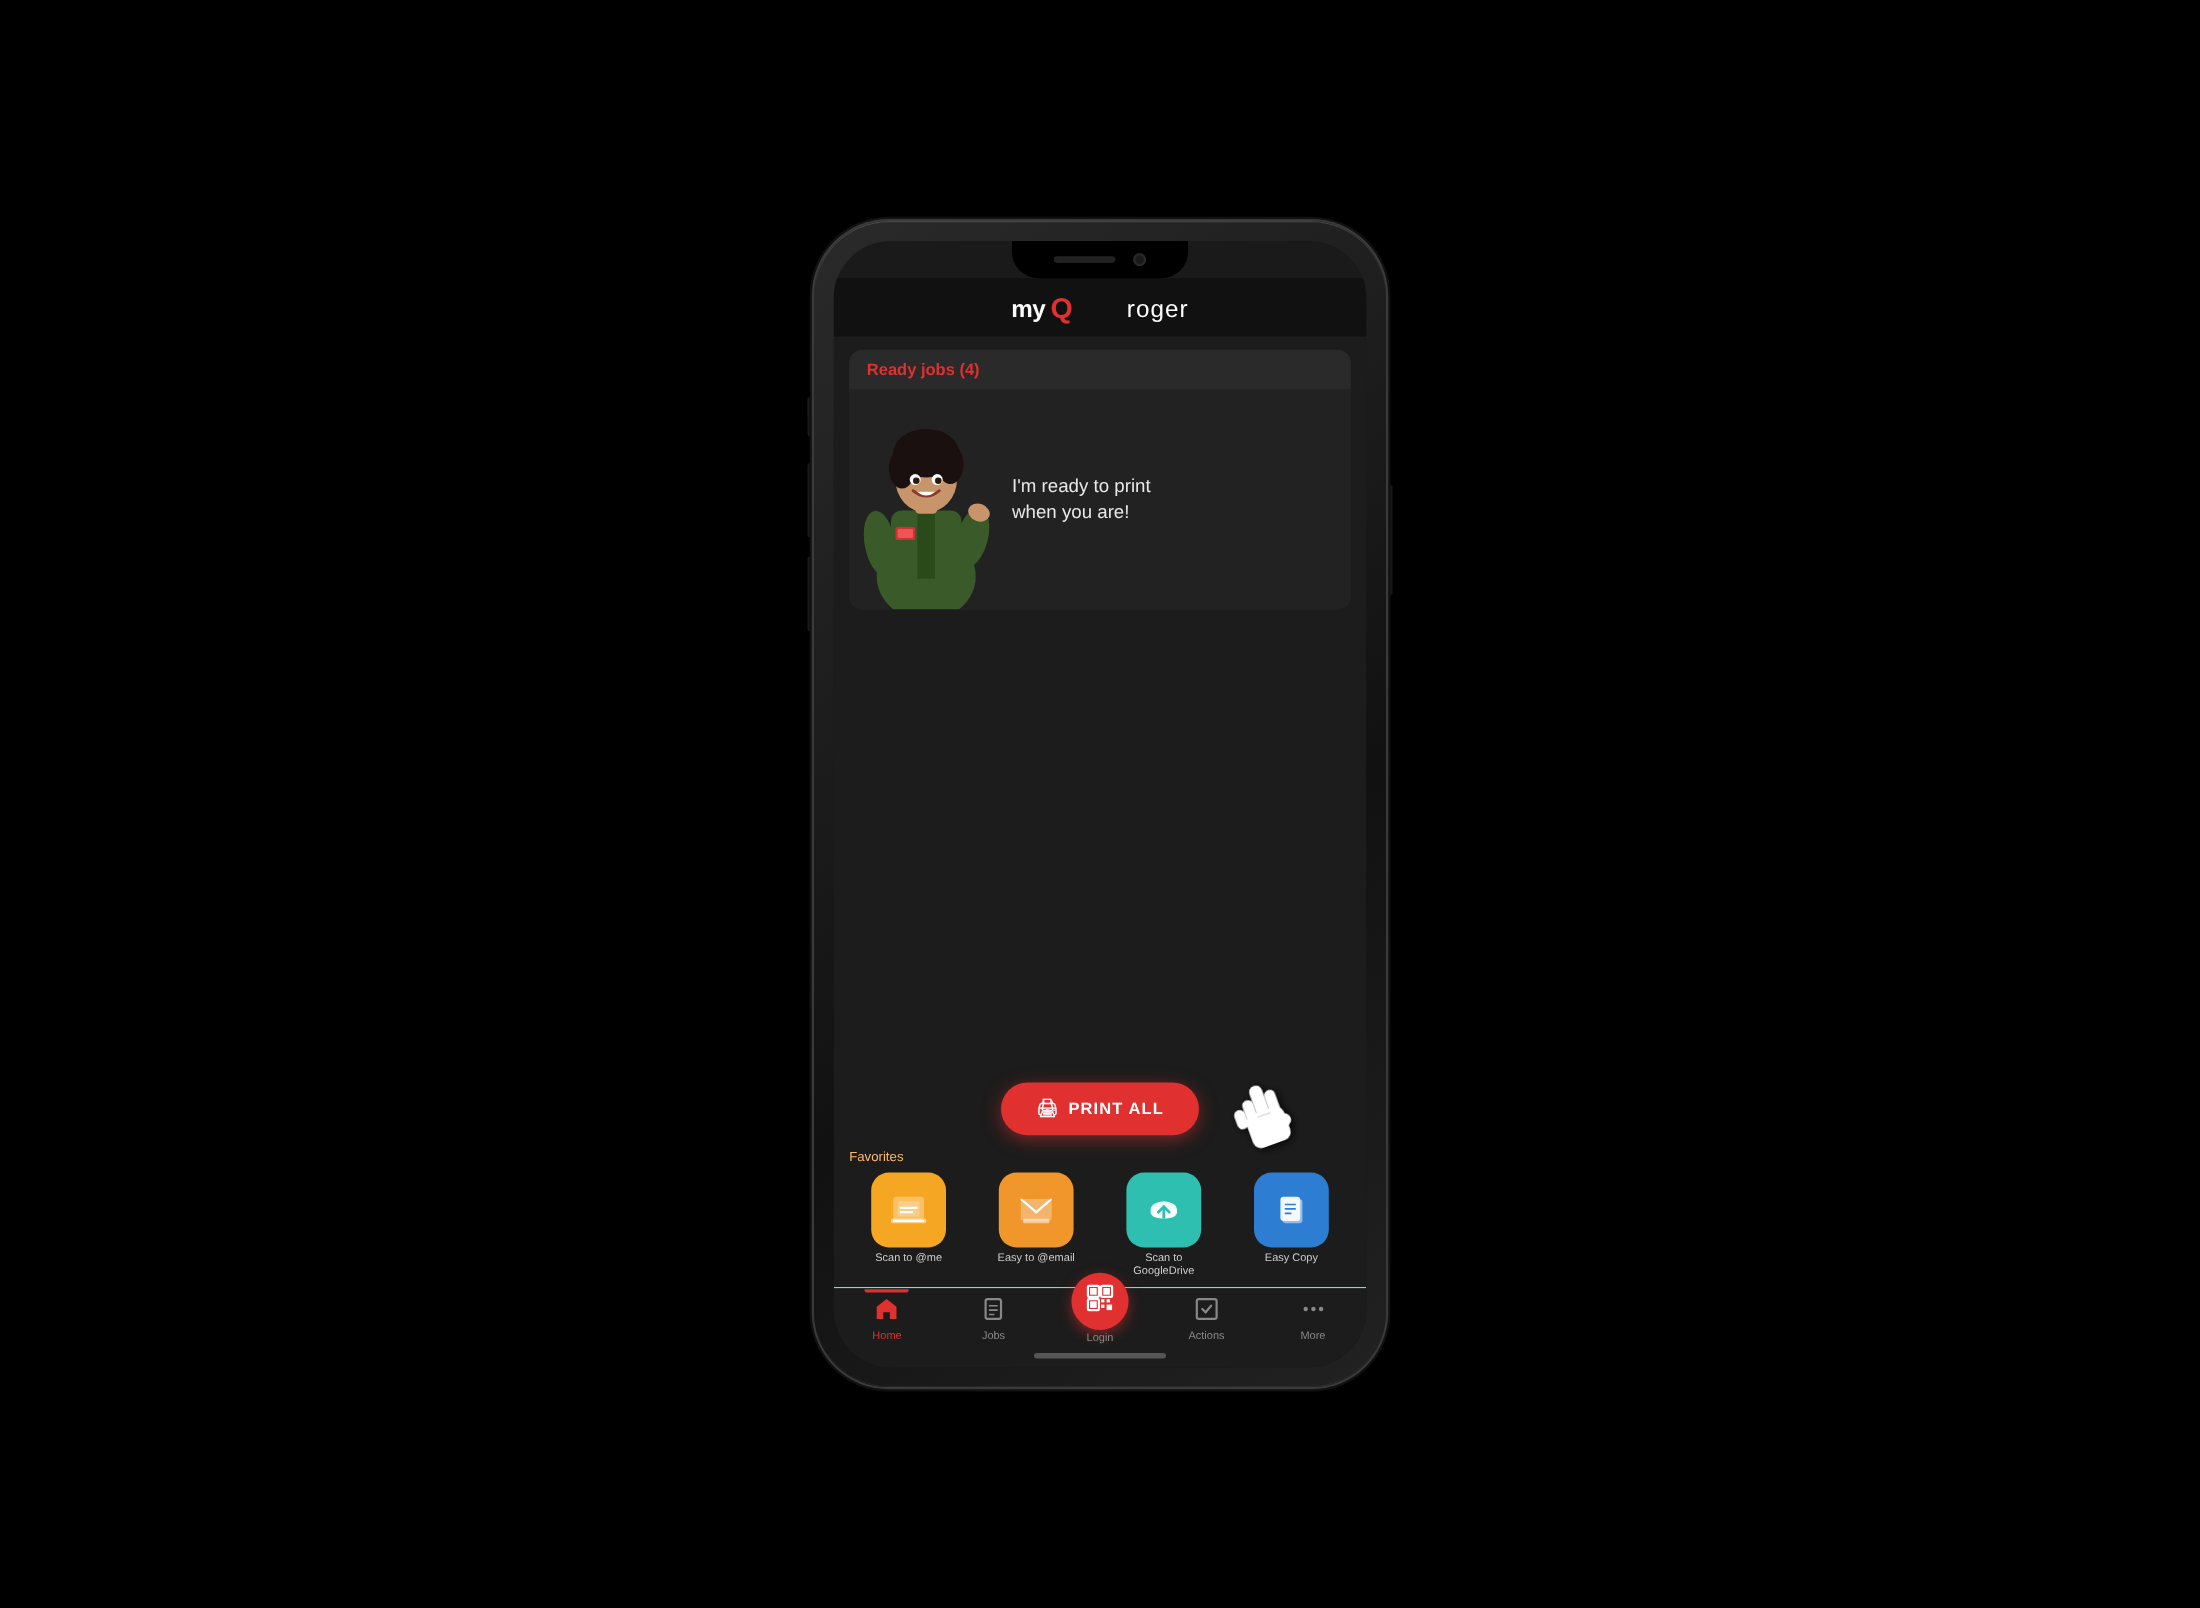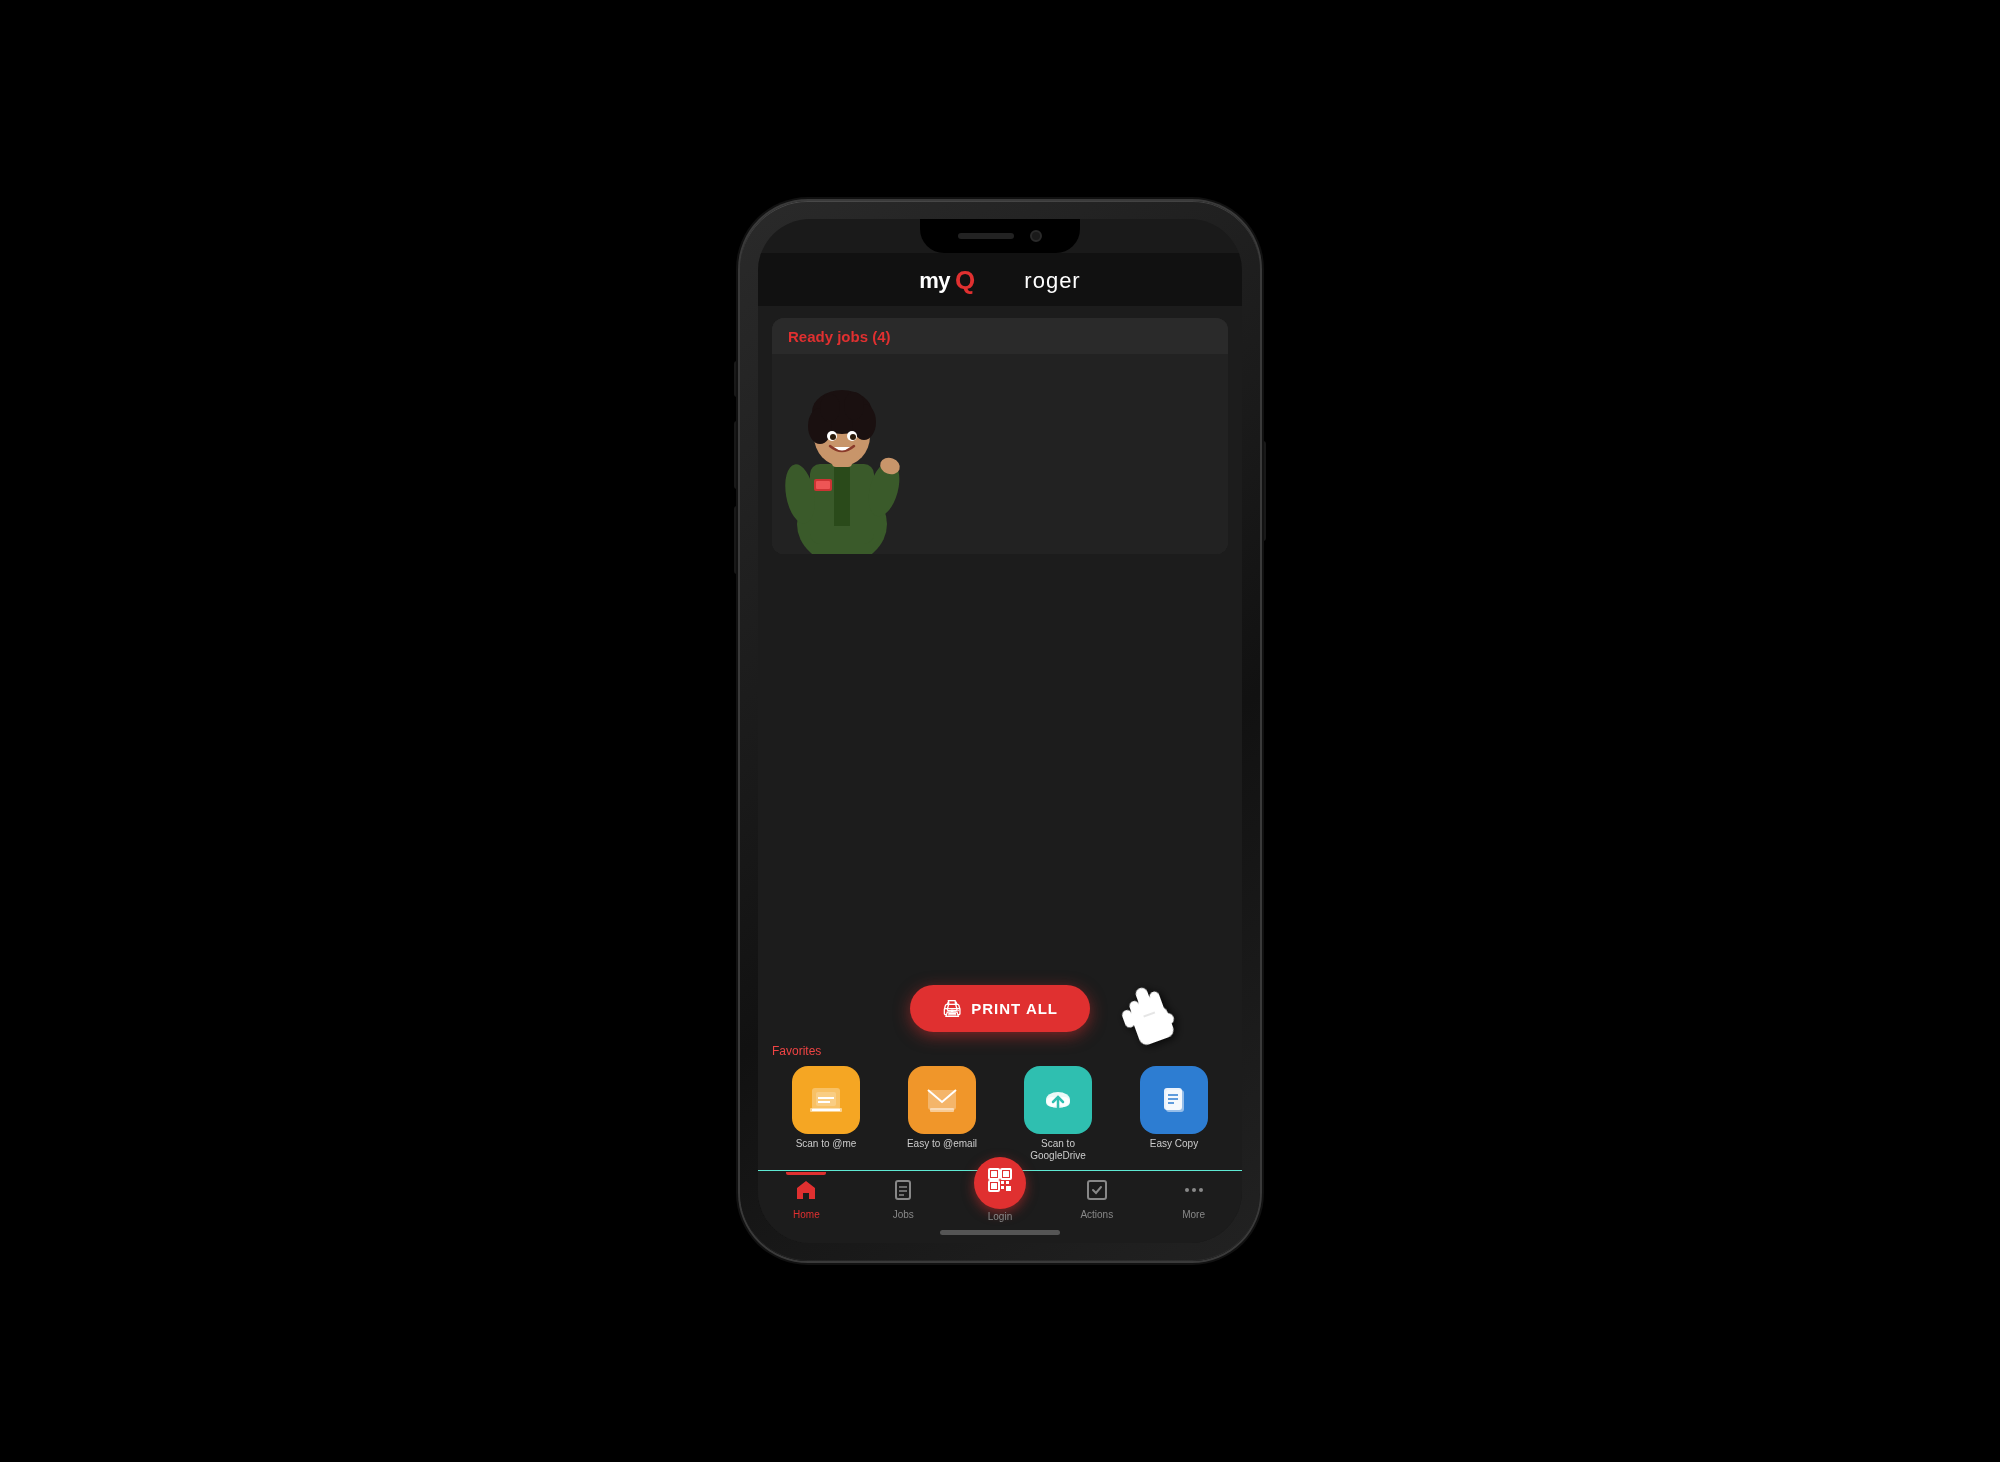--- a/index.html
+++ b/index.html
@@ -257,21 +257,21 @@
       z-index: 20;
     }
 
     
     .favorites-section {
       background: #1c1c1c;
       padding: 0 14px 8px;
       flex-shrink: 0;
     }
     .favorites-label {
-      color: #ef4444;
+      color: #fdba74;
       font-size: 12px;
       margin-bottom: 8px;
     }
     .favorites-grid {
       display: flex;
       gap: 8px;
     }
     .fav-item {
       display: flex;
       flex-direction: column;
@@ -441,20 +441,26 @@
               <ellipse cx="61" cy="83" rx="3" ry="3" fill="#2a1a0a"></ellipse>
               <ellipse cx="81" cy="83" rx="3" ry="3" fill="#2a1a0a"></ellipse>
 
               <path d="M58 92 Q70 102 82 92" stroke="#8a3a2a" stroke-width="2.5" fill="none" stroke-linecap="round"></path>
 
               <path d="M62 93 Q70 100 78 93" fill="#fff"></path>
 
               <rect x="42" y="125" width="18" height="12" rx="2" fill="#cc3333"></rect>
               <rect x="44" y="127" width="14" height="8" rx="1" fill="#ee5555"></rect>
             </svg>
+          </div>
+          <div class="ready-message">
+            <span class="ready-message-text">
+              <span>I'm ready to print</span><br>
+              <span>when you are!</span>
+            </span>
           </div>
         </div>
       </div>
 
       <div class="flex-spacer"></div>
 
       <div class="print-all-container">
         <button class="print-all-btn">
           <span class="print-icon">🖨</span>
           <span>PRINT ALL</span>

